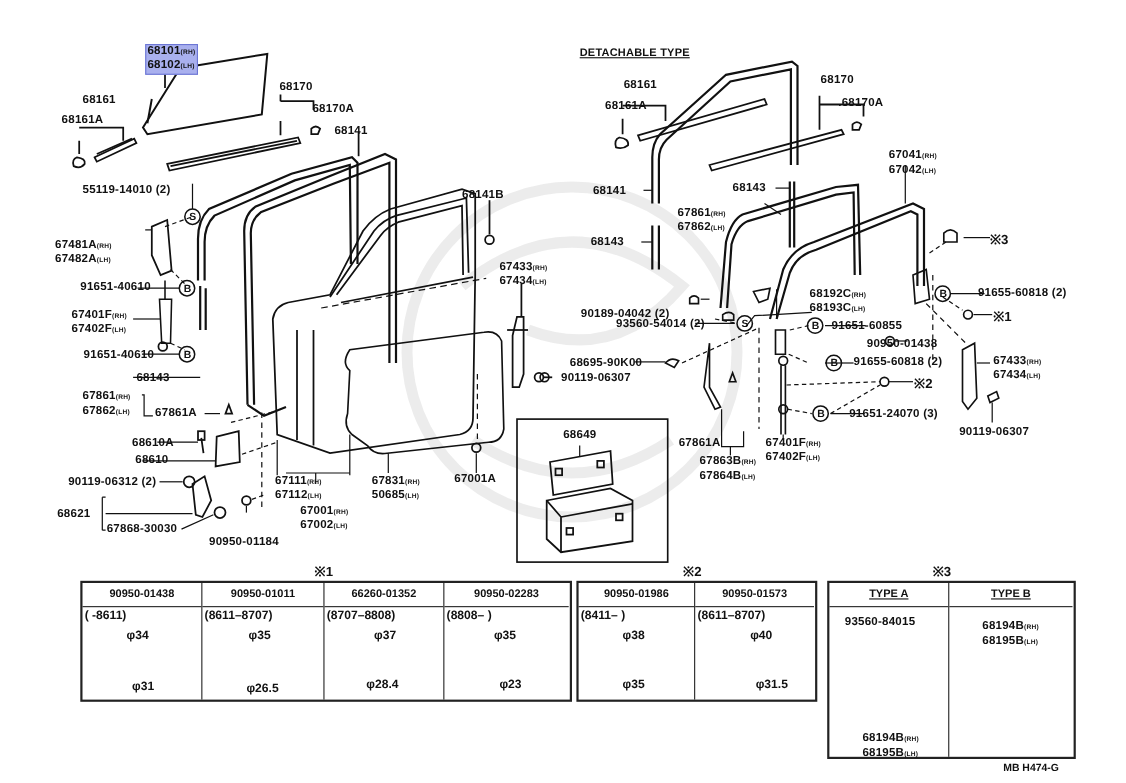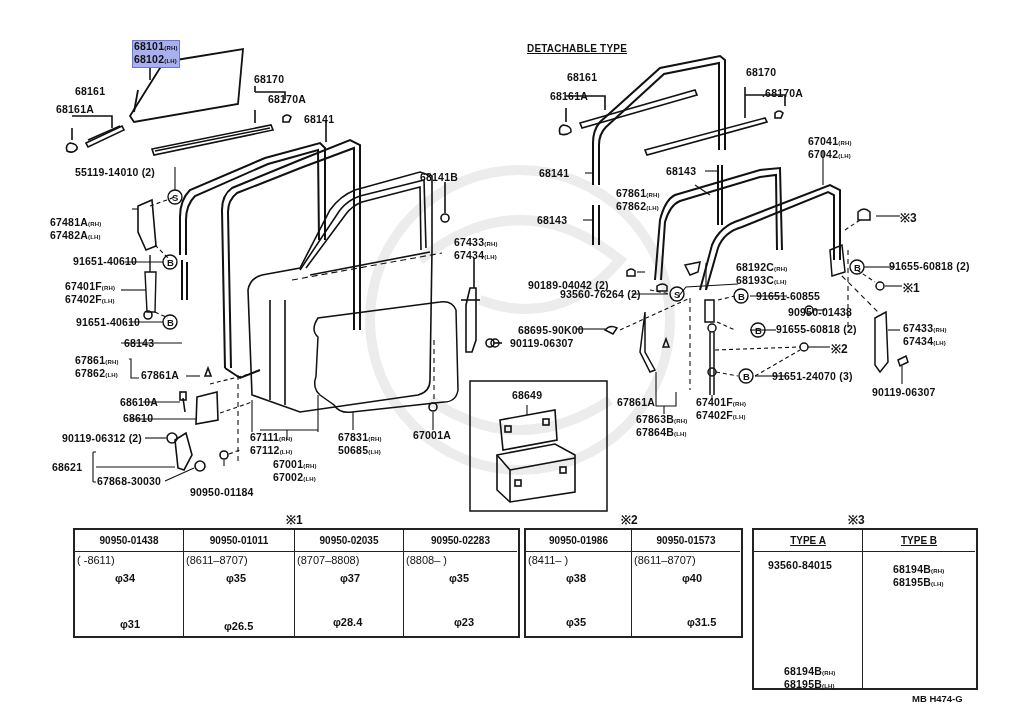--- a/index.html
+++ b/index.html
@@ -8,21 +8,21 @@
   #stage { position:absolute; left:0; top:0; width:1024px; height:712px; }
   svg.art { position:absolute; left:0; top:0; }
   .lbl { position:absolute; font-size:10.5px; font-weight:bold; letter-spacing:0.2px; white-space:nowrap; line-height:11px; }
   .lbl .sfx { font-size:6px; font-weight:bold; }
   .lbl.hl { background:#a9b0ee; border:1px solid #6c76d4; padding:0 1px; }
   .title-ul { text-decoration:underline; }
   .tbl { position:absolute; border:2px solid #222; display:flex; background:#fff; }
   .col { border-right:1.5px solid #222; position:relative; }
   .col:last-child { border-right:none; }
   .col .hdr { height:21px; border-bottom:1.5px solid #222; font-size:10px; font-weight:bold; text-align:center; line-height:21px; }
-  .col .rng { font-size:11px; font-weight:normal; padding:2px 2px; }
+  .col .rng { font-size:11px; font-weight:bold; padding:2px 2px; }
   .col .dim { position:absolute; font-size:11px; font-weight:bold; }
   .star { position:absolute; font-size:12px; font-weight:bold; }
   .ref { position:absolute; font-size:9.5px; font-weight:bold; }
 </style>
 </head>
 <body>
 
 <div id="stage">
 
 <svg class="art" width="1024" height="712" viewBox="0 0 1024 712" fill="none" stroke="#111" stroke-width="1.6">
@@ -274,21 +274,21 @@
 <span class="ref" style="left:738px;top:291px">B</span>
 <span class="ref" style="left:755px;top:325px">B</span>
 <span class="ref" style="left:743px;top:371px">B</span>
 <span class="ref" style="left:674px;top:289px">S</span>
 <span class="ref" style="left:803px;top:591px">S</span>
 
 <div class="lbl hl" style="left:132px;top:40px"><span>68101</span><span class="sfx">(RH)</span><br><span>68102</span><span class="sfx">(LH)</span></div>
 <div class="lbl" style="left:75px;top:86px">68161</div>
 <div class="lbl" style="left:56px;top:104px">68161A</div>
 <div class="lbl" style="left:254px;top:74px">68170</div>
-<div class="lbl" style="left:268px;top:94px">68170A</div>
+<div class="lbl" style="left:284px;top:94px">68170A</div>
 <div class="lbl" style="left:304px;top:114px">68141</div>
 <div class="lbl" style="left:75px;top:167px">55119-14010 (2)</div>
 <div class="lbl" style="left:420px;top:172px">68141B</div>
 <div class="lbl" style="left:50px;top:217px"><span>67481A</span><span class="sfx">(RH)</span><br><span>67482A</span><span class="sfx">(LH)</span></div>
 <div class="lbl" style="left:73px;top:256px">91651-40610</div>
 <div class="lbl" style="left:65px;top:281px"><span>67401F</span><span class="sfx">(RH)</span><br><span>67402F</span><span class="sfx">(LH)</span></div>
 <div class="lbl" style="left:76px;top:317px">91651-40610</div>
 <div class="lbl" style="left:124px;top:338px">68143</div>
 <div class="lbl" style="left:75px;top:355px"><span>67861</span><span class="sfx">(RH)</span><br><span>67862</span><span class="sfx">(LH)</span></div>
 <div class="lbl" style="left:141px;top:370px">67861A</div>
@@ -314,21 +314,21 @@
 <div class="lbl" style="left:808px;top:136px"><span>67041</span><span class="sfx">(RH)</span><br><span>67042</span><span class="sfx">(LH)</span></div>
 <div class="lbl" style="left:539px;top:168px">68141</div>
 <div class="lbl" style="left:666px;top:166px">68143</div>
 <div class="lbl" style="left:537px;top:215px">68143</div>
 <div class="lbl" style="left:616px;top:188px"><span>67861</span><span class="sfx">(RH)</span><br><span>67862</span><span class="sfx">(LH)</span></div>
 <div class="star" style="left:900px;top:209px">※3</div>
 <div class="lbl" style="left:528px;top:280px">90189-04042 (2)</div>
 <div class="lbl" style="left:736px;top:262px"><span>68192C</span><span class="sfx">(RH)</span><br><span>68193C</span><span class="sfx">(LH)</span></div>
 <div class="lbl" style="left:889px;top:261px">91655-60818 (2)</div>
 <div class="star" style="left:903px;top:279px">※1</div>
-<div class="lbl" style="left:560px;top:289px">93560-76264 (2)</div>
+<div class="lbl" style="left:560px;top:289px">93560-54014 (2)</div>
 <div class="lbl" style="left:756px;top:291px">91651-60855</div>
 <div class="lbl" style="left:788px;top:307px">90950-01438</div>
 <div class="lbl" style="left:518px;top:325px">68695-90K00</div>
 <div class="lbl" style="left:776px;top:324px">91655-60818 (2)</div>
 <div class="star" style="left:831px;top:340px">※2</div>
 <div class="lbl" style="left:903px;top:323px"><span>67433</span><span class="sfx">(RH)</span><br><span>67434</span><span class="sfx">(LH)</span></div>
 <div class="lbl" style="left:617px;top:397px">67861A</div>
 <div class="lbl" style="left:772px;top:371px">91651-24070 (3)</div>
 <div class="lbl" style="left:696px;top:397px"><span>67401F</span><span class="sfx">(RH)</span><br><span>67402F</span><span class="sfx">(LH)</span></div>
 <div class="lbl" style="left:636px;top:414px"><span>67863B</span><span class="sfx">(RH)</span><br><span>67864B</span><span class="sfx">(LH)</span></div>
@@ -342,21 +342,21 @@
     <div class="dim" style="left:40px;top:42px">φ34</div>
     <div class="dim" style="left:45px;top:88px">φ31</div>
   </div>
   <div class="col" style="width:110px">
     <div class="hdr">90950-01011</div>
     <div class="rng">(8611–8707)</div>
     <div class="dim" style="left:42px;top:42px">φ35</div>
     <div class="dim" style="left:40px;top:90px">φ26.5</div>
   </div>
   <div class="col" style="width:108px">
-    <div class="hdr">90950-02035</div>
+    <div class="hdr">66260-01352</div>
     <div class="rng">(8707–8808)</div>
     <div class="dim" style="left:45px;top:42px">φ37</div>
     <div class="dim" style="left:38px;top:86px">φ28.4</div>
   </div>
   <div class="col" style="width:113px">
     <div class="hdr">90950-02283</div>
     <div class="rng">(8808–      )</div>
     <div class="dim" style="left:45px;top:42px">φ35</div>
     <div class="dim" style="left:50px;top:86px">φ23</div>
   </div>

